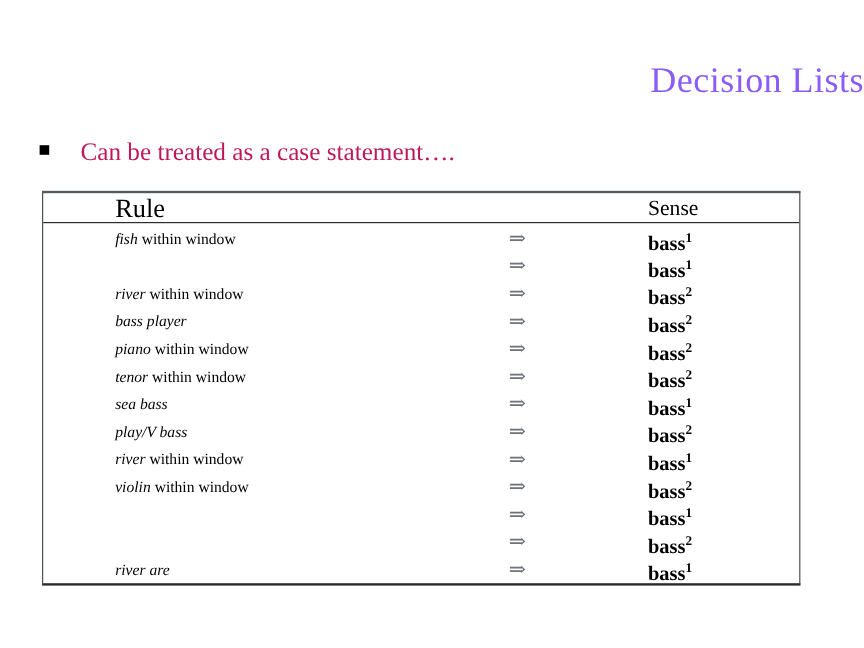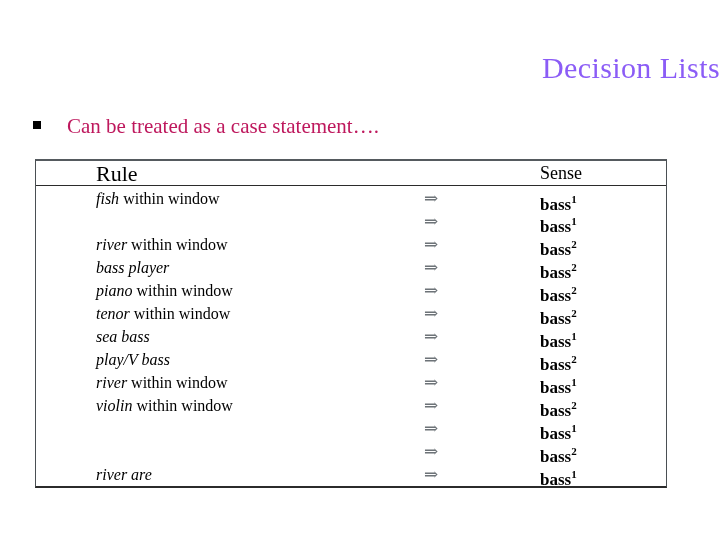--- a/index.html
+++ b/index.html
@@ -85,21 +85,21 @@
   }
   #table-head {
     height: 25px;
     border-bottom: 1.5px solid #2b2b2b;
   }
   .col-rule {
     position: absolute;
     left: 60px;
     top: 0;
     width: 300px;
-    font-size: 16px;
+    font-size: 13px;
     line-height: 23px;
     white-space: nowrap;
   }
   #table-head .col-rule {
     line-height: 25px;
     font-size: 22px;
   }
   .col-arrow {
     position: absolute;
     left: 350px;

